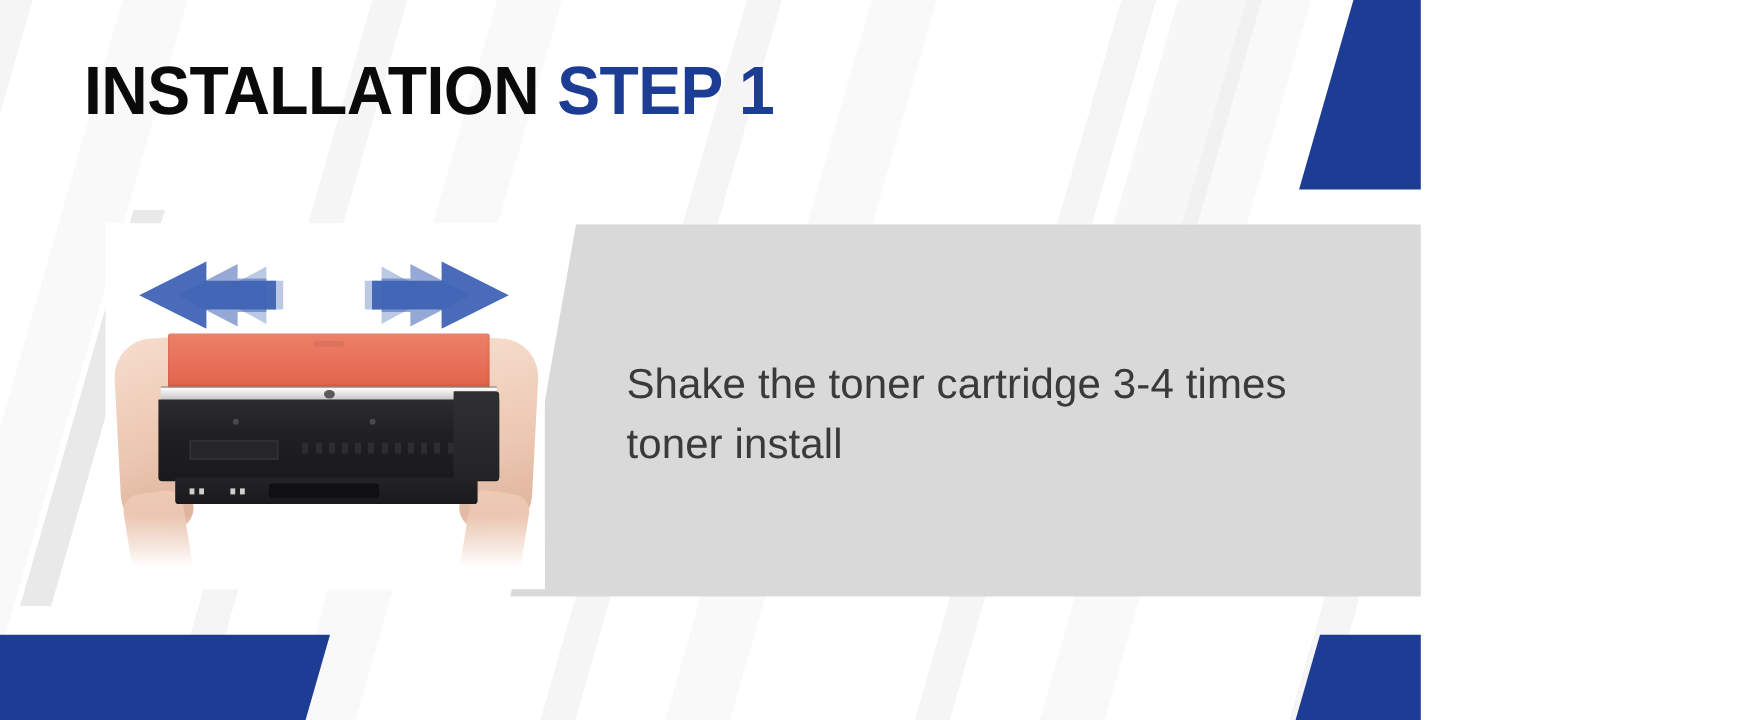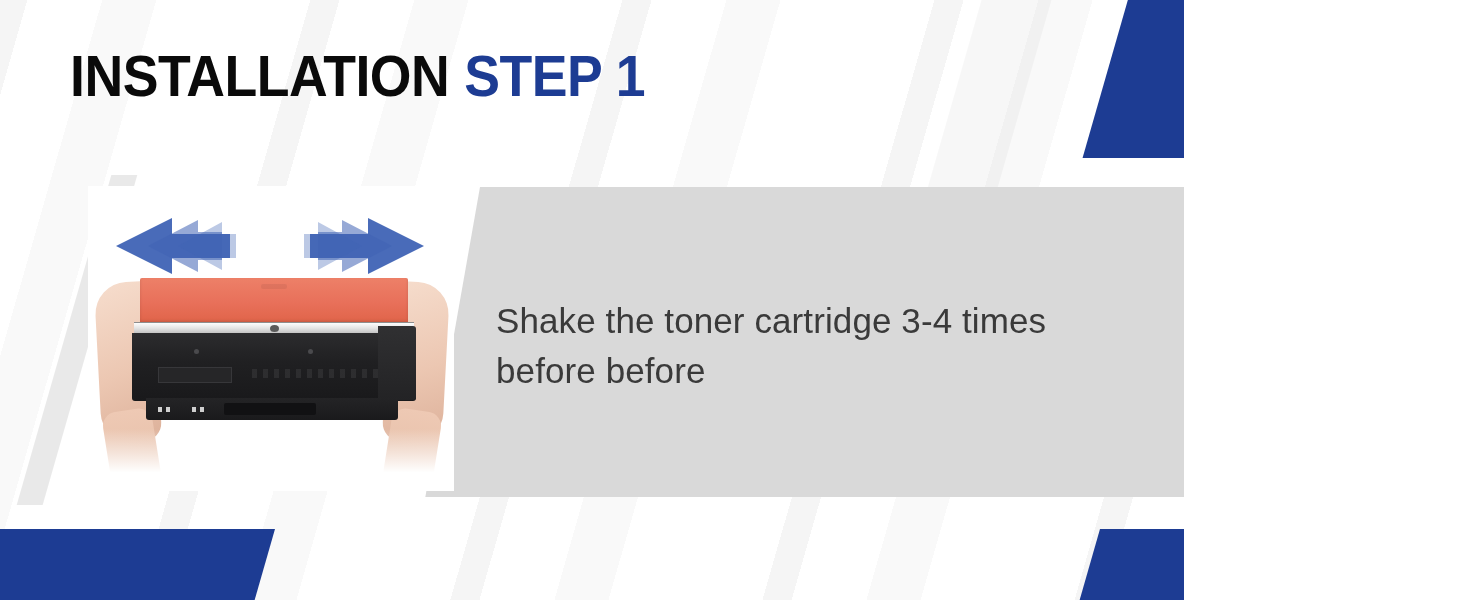--- a/index.html
+++ b/index.html
@@ -73,21 +73,21 @@
   .title .t1{color:#0a0a0a;}
   .title .t2{color:#1d3c93;margin-left:16px;}
 
   
   .panel{
     position:absolute;left:480px;top:187px;width:905px;height:310px;
     background:#d9d9d9;
     transform:skewX(-10deg);transform-origin:top left;
   }
   .panel-text{
-    position:absolute;left:496px;top:296px;width:700px;
+    position:absolute;left:522px;top:296px;width:700px;
     color:#3a3a3a;font-size:35px;line-height:1.42;
     font-weight:400;letter-spacing:0.1px;
   }
   .panel-text .l2{display:block;}
 
   
   .photo{
     position:absolute;left:88px;top:186px;width:366px;height:305px;
     background:#ffffff;overflow:hidden;
   }
@@ -210,21 +210,21 @@
   <div class="blue-br"></div>
 
   <div class="title">
     <span class="t1">INSTALLATION</span><span class="t2">STEP 1</span>
   </div>
 
   <div class="panel"></div>
 
   <div class="panel-text">
     <span class="l1">Shake the toner cartridge 3-4 times</span>
-    <span class="l2">before before</span>
+    <span class="l2">toner install</span>
   </div>
 
   <div class="photo">
     <div class="photo-inner">
 
       <svg class="arrows" viewBox="0 0 320 60">
         <g fill="#3f63b5">
           <polygon points="62,4 62,20 120,20 120,44 62,44 62,60 6,32" opacity="0.95"></polygon>
           <polygon points="88,6 88,18 112,18 112,46 88,46 88,58 38,32" opacity="0.55"></polygon>
           <polygon points="112,8 112,20 126,20 126,44 112,44 112,56 68,32" opacity="0.35"></polygon>

